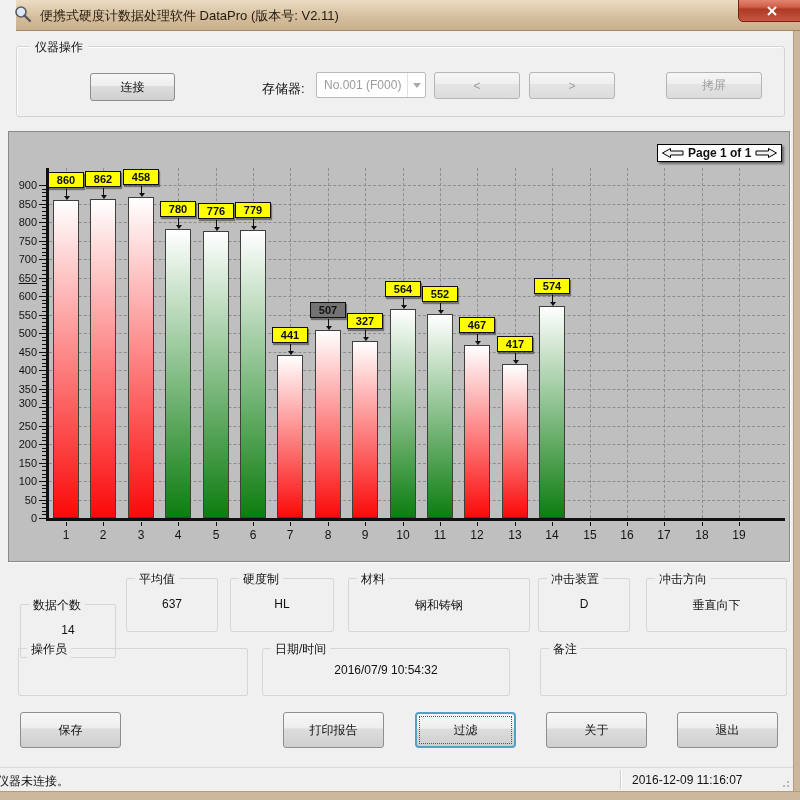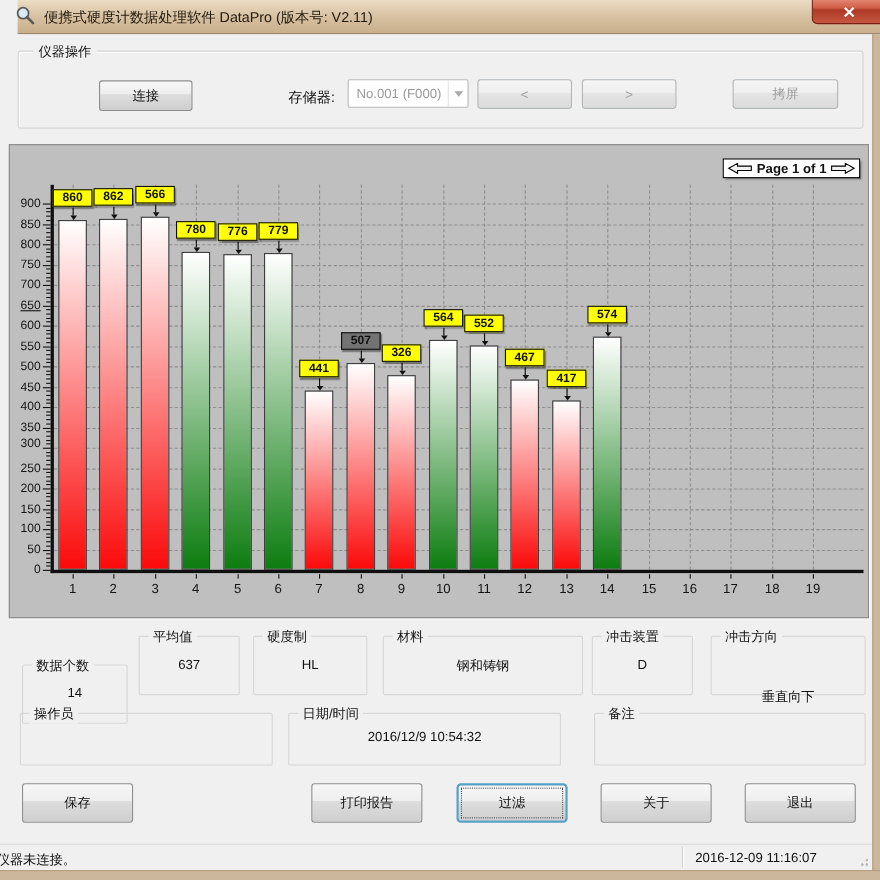--- a/index.html
+++ b/index.html
@@ -293,21 +293,21 @@
         <div class="xlab" style="left: 717px; top: 396px; width: 26px;">19</div>
         <div class="bar" style="left: 44px; top: 68px; width: 26px; height: 318px; background: linear-gradient(rgb(255, 255, 255) 0%, rgb(251, 10, 10) 100%);"></div>
         <div class="vlabel" style="left: 39px; top: 40px; width: 36px; height: 16px; line-height: 14px; background: rgb(255, 255, 0);">860</div>
         <div class="alin" style="left: 57px; top: 57px; height: 7px;"></div>
         <div class="ahead" style="left: 55px; top: 64px;"></div>
         <div class="bar" style="left: 81px; top: 67px; width: 26px; height: 319px; background: linear-gradient(rgb(255, 255, 255) 0%, rgb(251, 10, 10) 100%);"></div>
         <div class="vlabel" style="left: 76px; top: 39px; width: 36px; height: 16px; line-height: 14px; background: rgb(255, 255, 0);">862</div>
         <div class="alin" style="left: 94px; top: 56px; height: 7px;"></div>
         <div class="ahead" style="left: 92px; top: 63px;"></div>
         <div class="bar" style="left: 119px; top: 65px; width: 26px; height: 321px; background: linear-gradient(rgb(255, 255, 255) 0%, rgb(251, 10, 10) 100%);"></div>
-        <div class="vlabel" style="left: 114px; top: 37px; width: 36px; height: 16px; line-height: 14px; background: rgb(255, 255, 0);">566</div>
+        <div class="vlabel" style="left: 114px; top: 37px; width: 36px; height: 16px; line-height: 14px; background: rgb(255, 255, 0);">458</div>
         <div class="alin" style="left: 132px; top: 54px; height: 7px;"></div>
         <div class="ahead" style="left: 130px; top: 61px;"></div>
         <div class="bar" style="left: 156px; top: 97px; width: 26px; height: 289px; background: linear-gradient(rgb(255, 255, 255) 0%, rgb(13, 125, 16) 100%);"></div>
         <div class="vlabel" style="left: 151px; top: 69px; width: 36px; height: 16px; line-height: 14px; background: rgb(255, 255, 0);">780</div>
         <div class="alin" style="left: 169px; top: 86px; height: 7px;"></div>
         <div class="ahead" style="left: 167px; top: 93px;"></div>
         <div class="bar" style="left: 194px; top: 99px; width: 26px; height: 287px; background: linear-gradient(rgb(255, 255, 255) 0%, rgb(13, 125, 16) 100%);"></div>
         <div class="vlabel" style="left: 189px; top: 71px; width: 36px; height: 16px; line-height: 14px; background: rgb(255, 255, 0);">776</div>
         <div class="alin" style="left: 207px; top: 88px; height: 7px;"></div>
         <div class="ahead" style="left: 205px; top: 95px;"></div>
@@ -317,21 +317,21 @@
         <div class="ahead" style="left: 242px; top: 94px;"></div>
         <div class="bar" style="left: 268px; top: 223px; width: 26px; height: 163px; background: linear-gradient(rgb(255, 255, 255) 0%, rgb(251, 10, 10) 100%);"></div>
         <div class="vlabel" style="left: 263px; top: 195px; width: 36px; height: 16px; line-height: 14px; background: rgb(255, 255, 0);">441</div>
         <div class="alin" style="left: 281px; top: 212px; height: 7px;"></div>
         <div class="ahead" style="left: 279px; top: 219px;"></div>
         <div class="bar" style="left: 306px; top: 198px; width: 26px; height: 188px; background: linear-gradient(rgb(255, 255, 255) 0%, rgb(251, 10, 10) 100%);"></div>
         <div class="vlabel" style="left: 301px; top: 170px; width: 36px; height: 16px; line-height: 14px; background: #737373;">507</div>
         <div class="alin" style="left: 319px; top: 187px; height: 7px;"></div>
         <div class="ahead" style="left: 317px; top: 194px;"></div>
         <div class="bar" style="left: 343px; top: 209px; width: 26px; height: 177px; background: linear-gradient(rgb(255, 255, 255) 0%, rgb(251, 10, 10) 100%);"></div>
-        <div class="vlabel" style="left: 338px; top: 181px; width: 36px; height: 16px; line-height: 14px; background: rgb(255, 255, 0);">326</div>
+        <div class="vlabel" style="left: 338px; top: 181px; width: 36px; height: 16px; line-height: 14px; background: rgb(255, 255, 0);">327</div>
         <div class="alin" style="left: 356px; top: 198px; height: 7px;"></div>
         <div class="ahead" style="left: 354px; top: 205px;"></div>
         <div class="bar" style="left: 381px; top: 177px; width: 26px; height: 209px; background: linear-gradient(rgb(255, 255, 255) 0%, rgb(13, 125, 16) 100%);"></div>
         <div class="vlabel" style="left: 376px; top: 149px; width: 36px; height: 16px; line-height: 14px; background: rgb(255, 255, 0);">564</div>
         <div class="alin" style="left: 394px; top: 166px; height: 7px;"></div>
         <div class="ahead" style="left: 392px; top: 173px;"></div>
         <div class="bar" style="left: 418px; top: 182px; width: 26px; height: 204px; background: linear-gradient(rgb(255, 255, 255) 0%, rgb(13, 125, 16) 100%);"></div>
         <div class="vlabel" style="left: 413px; top: 154px; width: 36px; height: 16px; line-height: 14px; background: rgb(255, 255, 0);">552</div>
         <div class="alin" style="left: 431px; top: 171px; height: 7px;"></div>
         <div class="ahead" style="left: 429px; top: 178px;"></div>
@@ -374,30 +374,30 @@
   <div class="infobox" style="left:348px;top:578px;width:182px;height:54px;">
     <span class="lbl">材料</span>
     <span class="val" style="top:18px;">钢和铸钢</span>
   </div>
   <div class="infobox" style="left:538px;top:578px;width:92px;height:54px;">
     <span class="lbl">冲击装置</span>
     <span class="val" style="top:18px;">D</span>
   </div>
   <div class="infobox" style="left:646px;top:578px;width:141px;height:54px;">
     <span class="lbl">冲击方向</span>
-    <span class="val" style="top:18px;margin-top:28px;">垂直向下</span>
+    <span class="val" style="top:18px;">垂直向下</span>
   </div>
 
   <div class="infobox" style="left:18px;top:648px;width:230px;height:48px;">
     <span class="lbl">操作员</span>
     <span class="val" style="top:14px;"></span>
   </div>
   <div class="infobox" style="left:262px;top:648px;width:248px;height:48px;">
     <span class="lbl">日期/时间</span>
-    <span class="val" style="top:14px;">2016/12/9 10:54:32</span>
+    <span class="val" style="top:14px;">2016/07/9 10:54:32</span>
   </div>
   <div class="infobox" style="left:540px;top:648px;width:247px;height:48px;">
     <span class="lbl">备注</span>
     <span class="val" style="top:14px;"></span>
   </div>
 
   <div class="btn" style="left:20px;top:712px;width:101px;height:36px;">保存</div>
   <div class="btn" style="left:283px;top:712px;width:101px;height:36px;">打印报告</div>
   <div class="btn focused" style="left:415px;top:712px;width:101px;height:36px;">过滤</div>
   <div class="btn" style="left:546px;top:712px;width:101px;height:36px;">关于</div>

